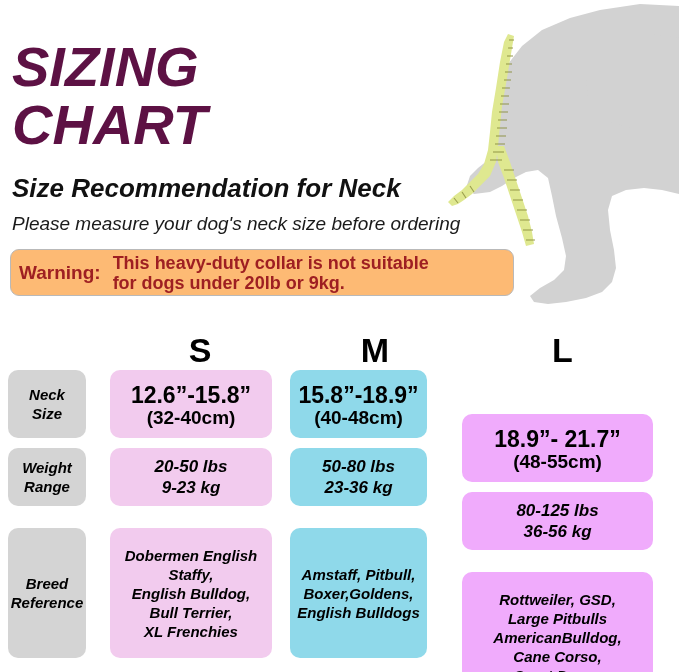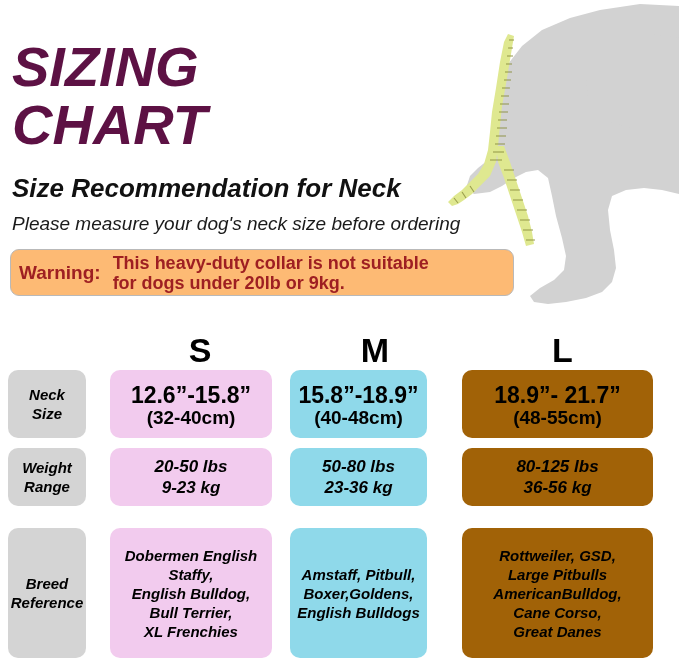--- a/index.html
+++ b/index.html
@@ -119,21 +119,21 @@
   .label-cell {
     background: #d4d4d4;
     font-weight: bold;
     font-style: italic;
     font-size: 15px;
     line-height: 19px;
     color: #000000;
   }
   .pink  { background: #f2cbee; }
   .blue  { background: #8fd9ea; }
-  .green { background: #a16207; }
+  .green { background: #f0abfc; margin-top: 44px; }
 
   .neck-main {
     font-weight: bold;
     font-size: 23px;
     line-height: 26px;
     color: #000000;
   }
   .neck-sub {
     font-weight: bold;
     font-size: 19px;

